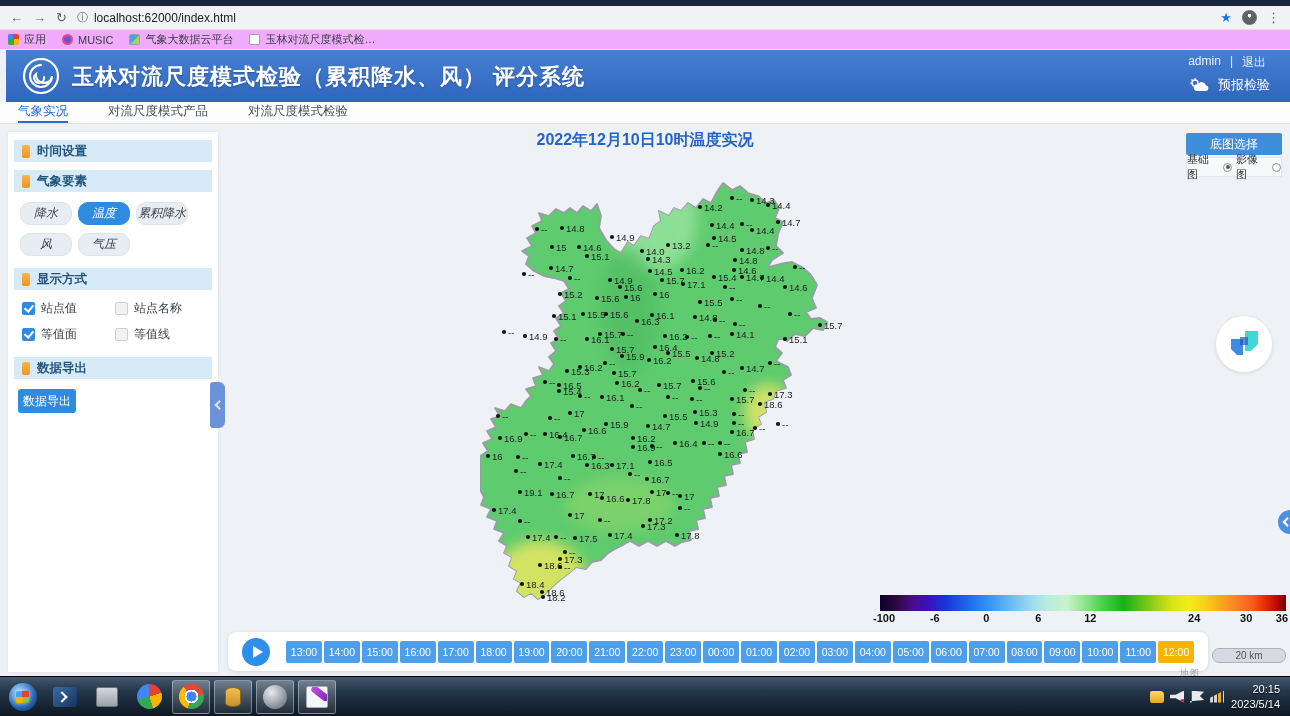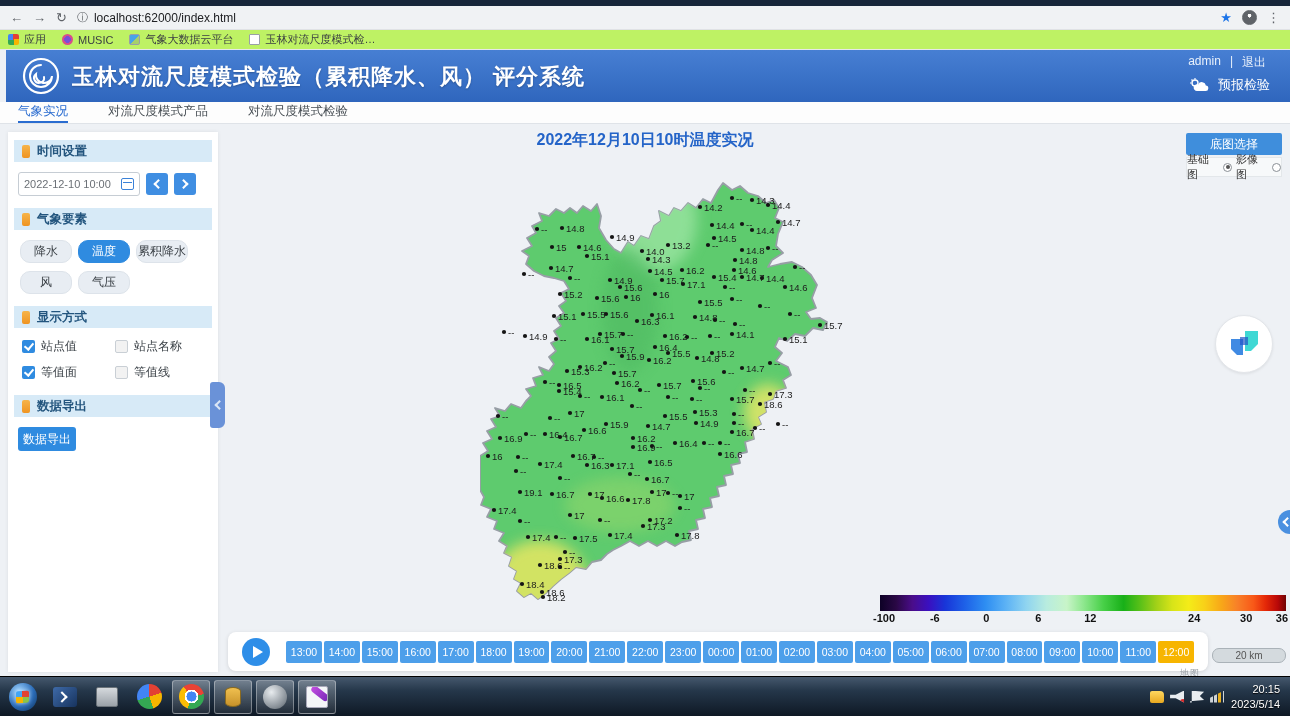--- a/index.html
+++ b/index.html
@@ -7,21 +7,21 @@
   #root { position:relative; width:1290px; height:716px; background:#eef1f5; }
 
   
   .win-strip { position:absolute; left:0; top:0; width:100%; height:6px; background:#17263a; }
   .addr-bar { position:absolute; left:0; top:6px; width:100%; height:24px; background:#f0f2f4; display:flex; align-items:center; padding:0 10px; gap:10px; border-bottom:1px solid #e0e2e5; }
   .nav-ic { color:#5f6368; font-size:13px; line-height:1; cursor:pointer; }
   .url-text { color:#202124; font-size:12px; flex:1; display:flex; align-items:center; gap:6px; }
   .url-text .info { color:#5f6368; font-size:11px; }
   .star { color:#1a73e8; font-size:13px; }
   .avatar { width:15px; height:15px; border-radius:50%; background:radial-gradient(circle at 50% 35%, #fff 0 18%, #5f6368 19%); border:1px solid #5f6368; }
-  .bookmarks { position:absolute; left:0; top:30px; width:100%; height:20px; background:#bef264; display:flex; align-items:center; padding:0 8px; gap:16px; border-bottom:1px solid #e6e8ea; }
+  .bookmarks { position:absolute; left:0; top:30px; width:100%; height:20px; background:#f0abfc; display:flex; align-items:center; padding:0 8px; gap:16px; border-bottom:1px solid #e6e8ea; }
   .bm-item { display:flex; align-items:center; gap:5px; font-size:11px; color:#3c4043; cursor:pointer; }
   .bm-ic { width:11px; height:11px; border-radius:2px; flex:none; }
   .bm-ic.grid { background:conic-gradient(#e34133 0 25%, #f7b500 25% 50%, #34a853 50% 75%, #4285f4 75%); }
   .bm-ic.music { border-radius:50%; background:radial-gradient(circle, #7a4dd8 0 45%, #d84d8a 46%); }
   .bm-ic.image { background:linear-gradient(135deg,#4aa3e8 0 55%, #a8d06a 55%); border:1px solid #9aa0a6; }
   .bm-ic.page { background:#fff; border:1px solid #9aa0a6; border-radius:1px; }
 
   
   .app-header { position:absolute; left:6px; top:50px; width:100%; height:52px; background:linear-gradient(180deg,#477fd3,#2f66bd); }
   .logo-circle { position:absolute; left:16px; top:7px; width:38px; height:38px; }
@@ -46,21 +46,21 @@
   .time-row { display:flex; align-items:center; gap:6px; padding:2px 4px 12px; }
   .date-input { width:122px; height:24px; border:1px solid #c6cdd4; border-radius:3px; background:#fff; display:flex; align-items:center; padding:0 5px; gap:4px; cursor:text; }
   .date-val { font-size:11px; color:#6b7076; flex:1; }
   .cal-ic { width:13px; height:12px; border:1.5px solid #3b82d8; border-radius:2px; position:relative; flex:none; }
   .cal-ic::before { content:""; position:absolute; left:1px; right:1px; top:3px; border-top:1.5px solid #3b82d8; }
   .nav-btn { width:22px; height:22px; background:#3f8ee2; border-radius:3px; position:relative; cursor:pointer; flex:none; }
   .chev { position:absolute; top:50%; left:50%; width:7px; height:7px; border-left:2px solid #fff; border-bottom:2px solid #fff; }
   .chev.left { transform:translate(-30%,-50%) rotate(45deg); }
   .chev.right { transform:translate(-70%,-50%) rotate(-135deg); }
   .elem-wrap { display:flex; flex-wrap:wrap; gap:8px 6px; padding:2px 6px 12px; }
-  .elem-btn { min-width:52px; padding:0 0; height:23px; background:#e8edf3; border:1px solid #dde3ea; border-radius:10px; font-size:12px; color:#3a4046; display:flex; align-items:center; justify-content:center; cursor:pointer; }
+  .elem-btn { min-width:52px; padding:0 0; height:23px; background:#e8edf3; border:1px solid #dde3ea; border-radius:10px; font-size:12px; color:#3a4046; display:flex; align-items:center; justify-content:center; cursor:pointer;font-style:italic; }
   .elem-btn.active { background:#2f8be0; border-color:#2f8be0; color:#fff; }
   .disp-grid { display:grid; grid-template-columns:1fr 1fr; gap:9px 4px; padding:2px 8px 14px; }
   .chk-row { display:flex; align-items:center; gap:6px; font-size:12px; color:#3a4046; cursor:pointer; }
   .chk { width:13px; height:13px; border-radius:2px; flex:none; position:relative; }
   .chk.on { background:#2f8be0; }
   .chk.on::after { content:""; position:absolute; left:3.5px; top:1px; width:4px; height:7px; border-right:2px solid #fff; border-bottom:2px solid #fff; transform:rotate(40deg); }
   .chk.off { background:#f2f2f2; border:1px solid #c9cfd5; }
   .export-btn { margin:2px 0 0 4px; width:58px; height:24px; background:#2f8be0; color:#fff; font-size:12px; border:none; border-radius:3px; cursor:pointer; }
   .collapse-tab { position:absolute; left:210px; top:258px; width:15px; height:46px; background:#6a92d8; border-radius:3px 6px 6px 3px; cursor:pointer; }
   .collapse-tab .chev { border-color:#dbe6f5; }
@@ -185,32 +185,20 @@
       <div class="tab">对流尺度模式产品</div>
       <div class="tab">对流尺度模式检验</div>
     </div>
 
   <div class="main">
 
     <div class="sidebar">
       <div class="sec-head">
         <span class="sec-mark"></span>
         <span class="sec-title">时间设置</span>
-      </div>
-      <div class="time-row">
-        <div class="date-input">
-          <span class="date-val">2022-12-10 10:00</span>
-          <span class="cal-ic"></span>
-        </div>
-        <div class="nav-btn">
-            <span class="chev left"></span>
-          </div>
-        <div class="nav-btn">
-            <span class="chev right"></span>
-          </div>
       </div>
       <div class="sec-head">
         <span class="sec-mark"></span>
         <span class="sec-title">气象要素</span>
       </div>
       <div class="elem-wrap" id="elemwrap">
           <div class="elem-btn">降水</div>
           <div class="elem-btn active">温度</div>
           <div class="elem-btn">累积降水</div>
           <div class="elem-btn">风</div>

